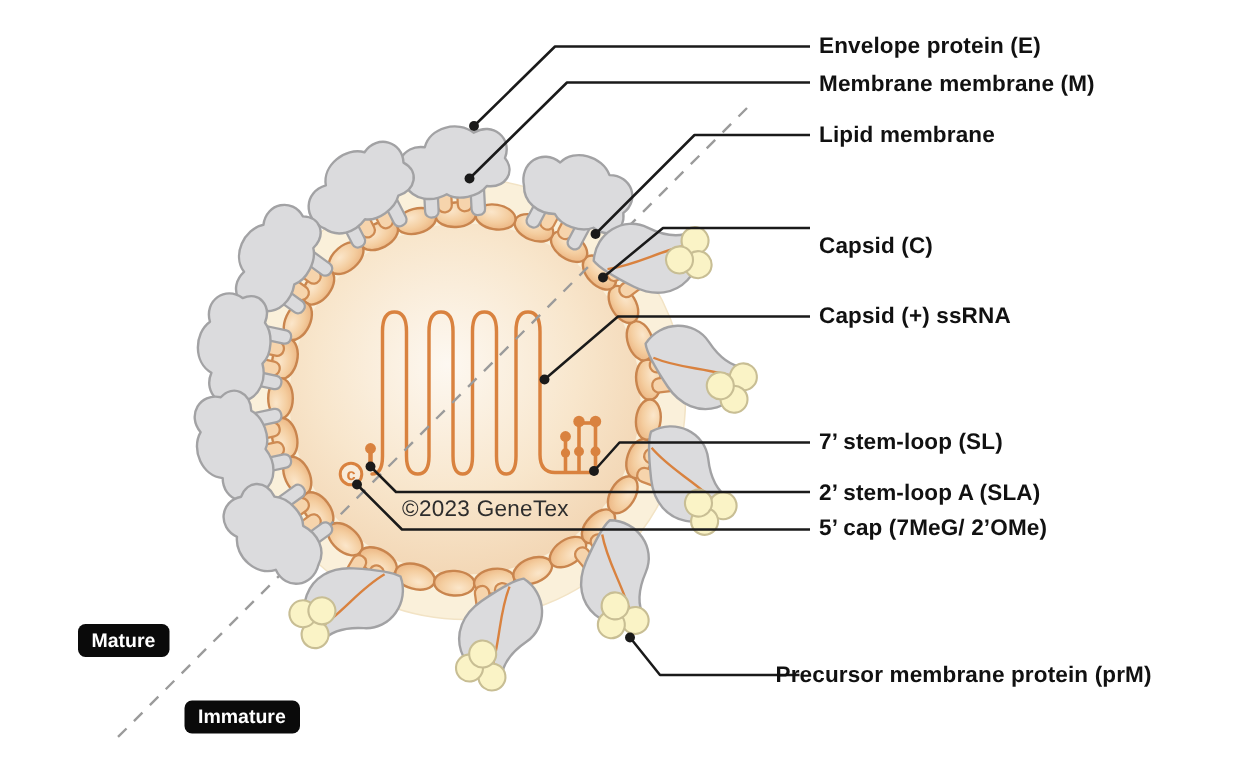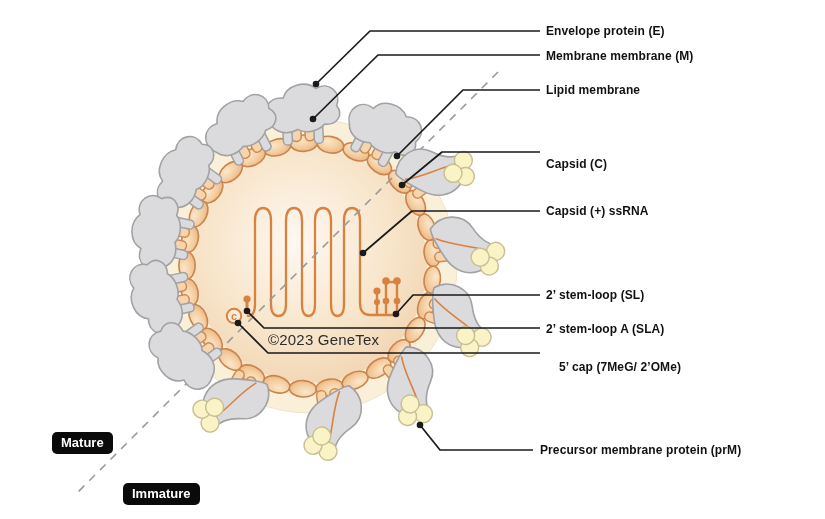--- a/index.html
+++ b/index.html
@@ -1,22 +1,22 @@
 <!DOCTYPE html>
 <html><head>
 <meta charset="utf-8">
 <style>
   html,body{margin:0;padding:0;background:#fff;}
   .stage{position:relative;width:825px;height:519px;background:#ffffff;overflow:hidden;
          font-family:"Liberation Sans",sans-serif;}
   .stage svg{position:absolute;left:0;top:0;}
-  .lbl{position:absolute;transform:translateY(-50%);font-weight:bold;font-size:12px;
+  .lbl{position:absolute;transform:translateY(-50%);font-weight:bold;font-size:15px;
        color:#111;white-space:nowrap;letter-spacing:.1px;}
   .badge{position:absolute;background:#0a0a0a;color:#fff;font-weight:bold;font-size:13px;
-         line-height:1;padding:4px 9px 5px;border-radius:5px;margin-top:16px;}
+         line-height:1;padding:4px 9px 5px;border-radius:5px;}
   .watermark{position:absolute;font-size:15px;color:#2d2d2d;letter-spacing:.2px;text-align:center;}
 </style>
 </head>
 <body>
 
 <div class="stage">
   <svg id="virus-svg" width="825" height="519" viewBox="0 0 825 519">
       <defs>
         <radialGradient id="coreG" cx="45%" cy="40%" r="68%">
           <stop offset="0%" stop-color="#fdf8f1"></stop>
@@ -243,22 +243,22 @@
         <polyline points="420,425 440,450 533,450" fill="none" stroke="#1a1a1a" stroke-width="1.7" stroke-linejoin="round"></polyline>
         <circle cx="420" cy="425" r="3.3" fill="#1a1a1a"></circle>
       </g>
     </svg>
 
   <div class="lbl" style="left: 546px; top: 31px;">Envelope protein (E)</div>
   <div class="lbl" style="left: 546px; top: 56px;">Membrane membrane (M)</div>
   <div class="lbl" style="left: 546px; top: 90px;">Lipid membrane</div>
   <div class="lbl" style="left: 546px; top: 164px;">Capsid (C)</div>
   <div class="lbl" style="left: 546px; top: 211px;">Capsid (+) ssRNA</div>
-  <div class="lbl" style="left: 546px; top: 295px;">2’ stem-loop (SL)</div>
+  <div class="lbl" style="left: 546px; top: 295px;">7’ stem-loop (SL)</div>
   <div class="lbl" style="left: 546px; top: 329px;">2’ stem-loop A (SLA)</div>
-  <div class="lbl" style="left: 559px; top: 352px; margin-top: 15px;">5’ cap (7MeG/ 2’OMe)</div>
-  <div class="lbl" style="left: 540px; top: 450px;">Precursor membrane protein (prM)</div>
+  <div class="lbl" style="left: 546px; top: 352px;">5’ cap (7MeG/ 2’OMe)</div>
+  <div class="lbl" style="left: 517px; top: 450px;">Precursor membrane protein (prM)</div>
 
   <div class="badge" style="left: 52px; top: 416px;">Mature</div>
   <div class="badge" style="left: 123px; top: 467px;">Immature</div>
 
   <div class="watermark" style="left: 268px; top: 331px; color: rgb(45, 45, 45);">©2023 GeneTex</div>
 </div>
 
 </body></html>

